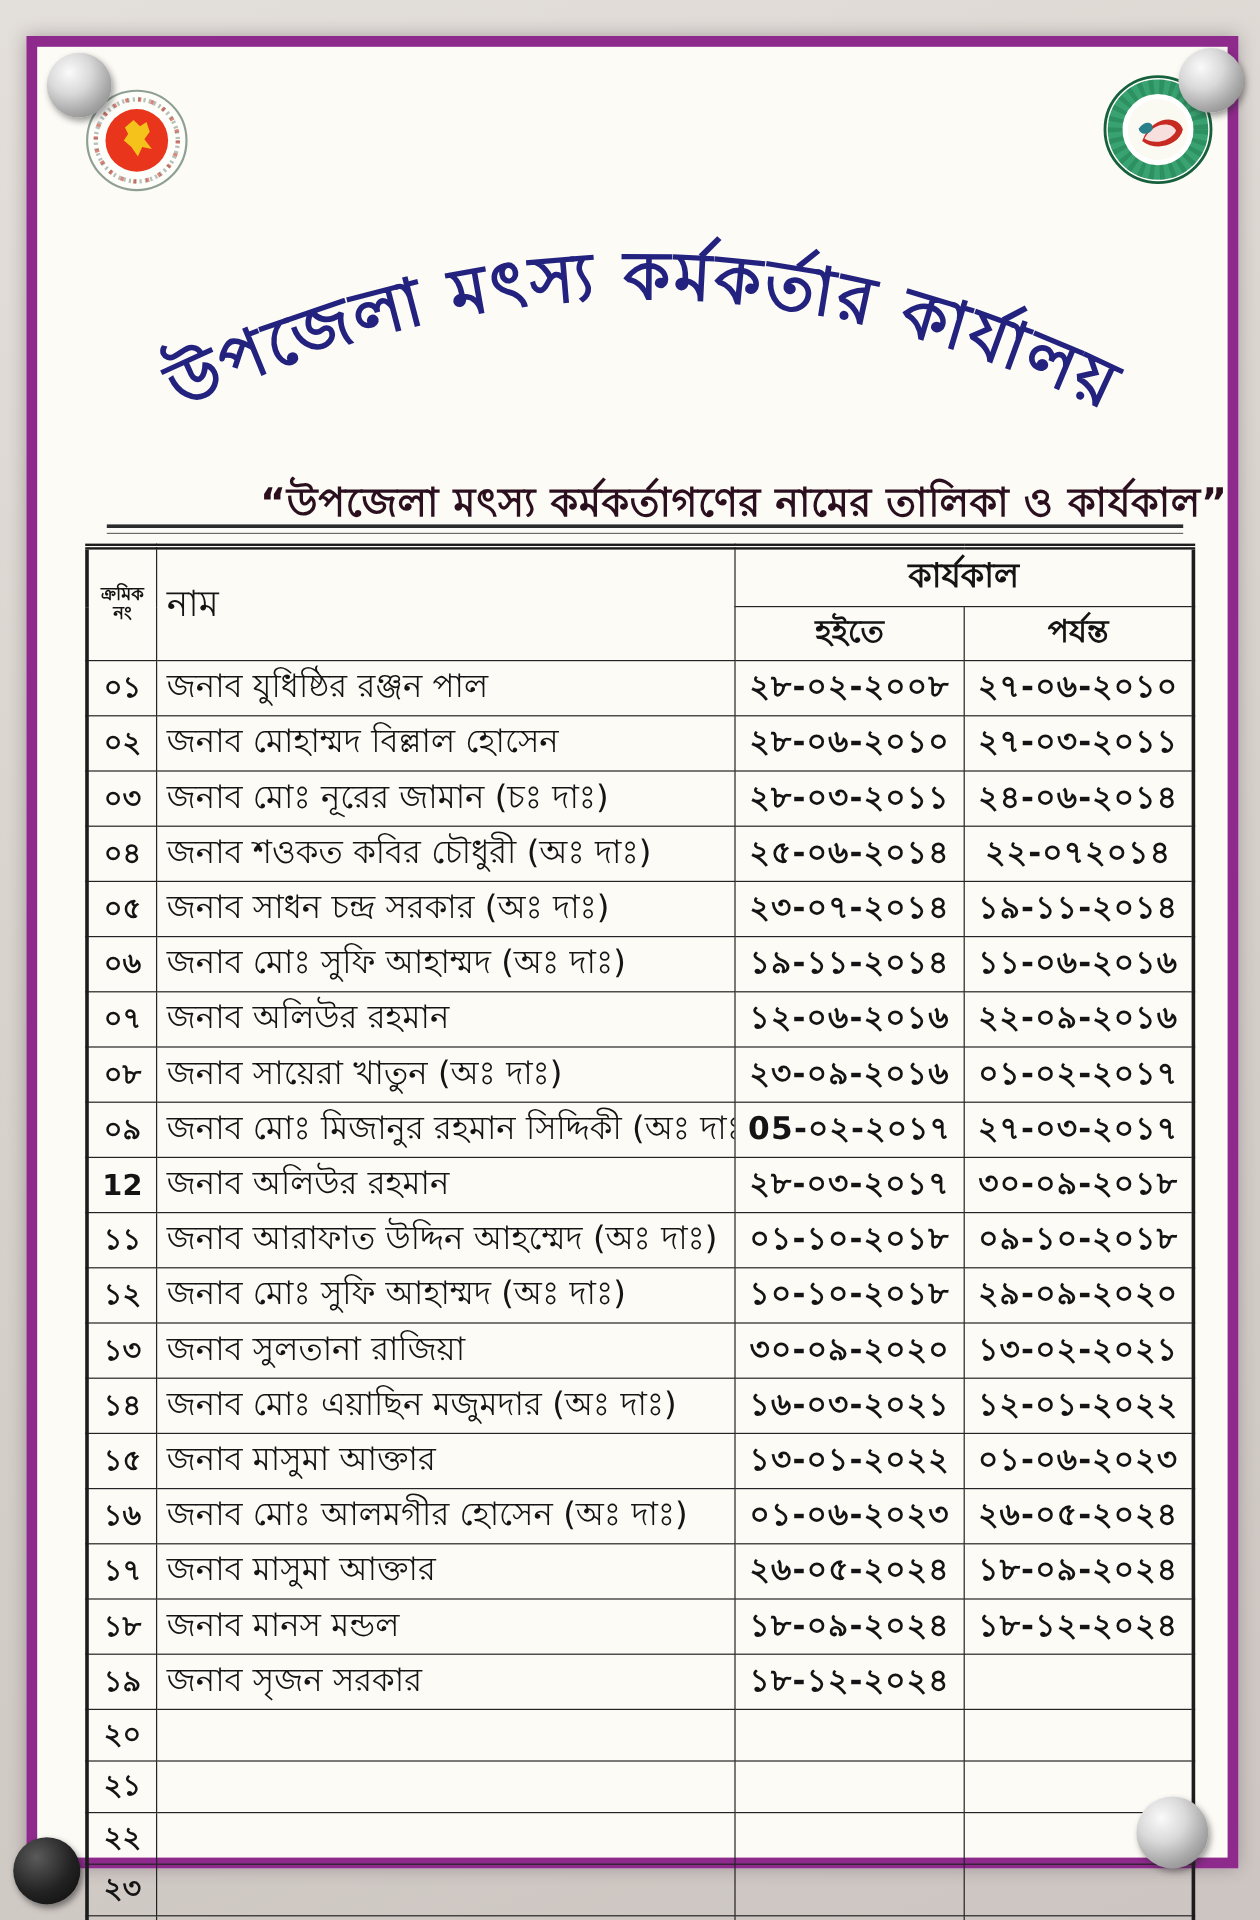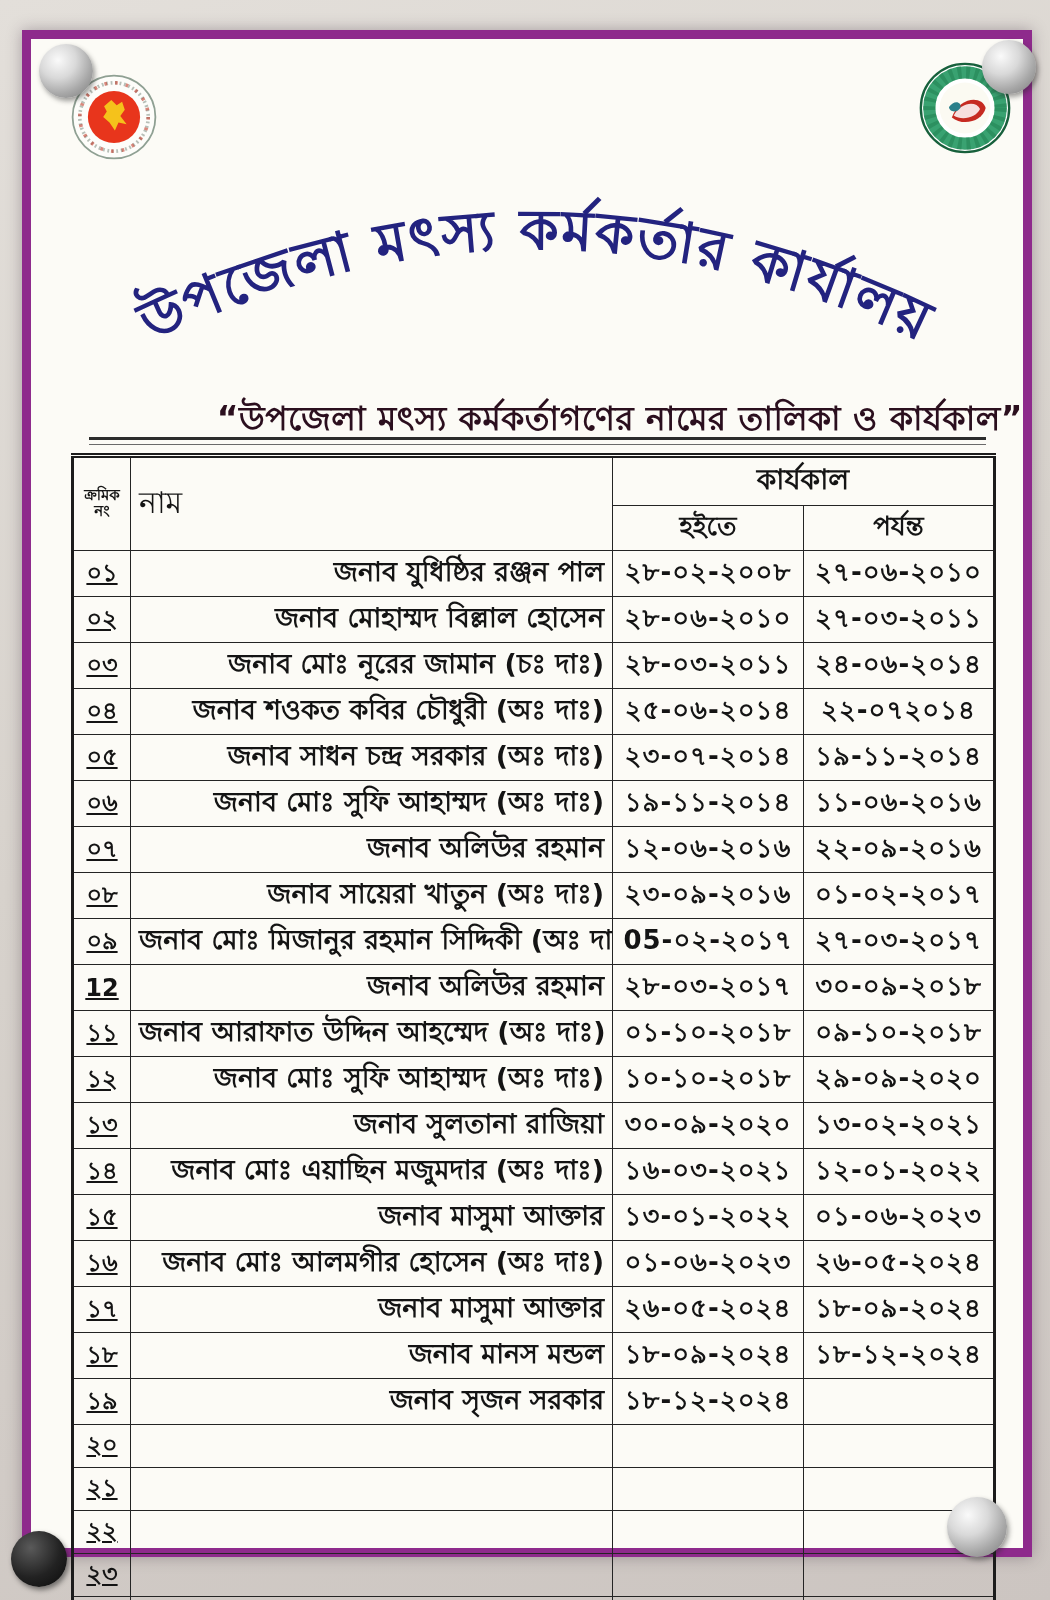--- a/index.html
+++ b/index.html
@@ -50,22 +50,22 @@
   table.officers th,table.officers td{
     border:1.5px solid #242424;
     padding:0 8px;box-sizing:border-box;
     color:#141414;overflow:hidden;white-space:nowrap;
   }
   th.h-serial{width:58px;font-size:15px;line-height:1.05;font-weight:bold;text-align:center;}
   th.h-name{width:482px;font-size:30px;font-weight:normal;text-align:left;}
   th.h-tenure{font-size:28px;font-weight:bold;text-align:center;height:31px;}
   th.h-from{width:203px;font-size:26px;font-weight:bold;text-align:center;height:32px;margin-left:28px;}
   th.h-to{width:182px;font-size:26px;font-weight:bold;text-align:center;}
-  td.c-serial{font-size:24px;font-weight:bold;text-align:center;text-decoration:underline;}
-  td.c-name{font-size:27px;font-weight:bold;text-align:right;padding-left:14px;margin-top:36px;}
+  td.c-serial{font-size:24px;font-weight:bold;text-align:center;}
+  td.c-name{font-size:27px;font-weight:normal;text-align:left;padding-left:14px;margin-top:36px;}
   td.c-from,td.c-to{font-size:26px;font-weight:bold;text-align:center;letter-spacing:1px;}
   tbody tr{height:43px;}
   
   .emblem{position:absolute;}
   .emblem-left{left:38px;top:33px;width:90px;height:90px;}
   .emblem-right{left:887px;top:22px;width:94px;height:94px;}
   
   .pin{position:absolute;border-radius:50%;z-index:5;}
   .pin-silver{
     background:radial-gradient(circle at 35% 30%,#fafafa 0%,#d9d9d9 35%,#a8a8a8 65%,#777 100%);

